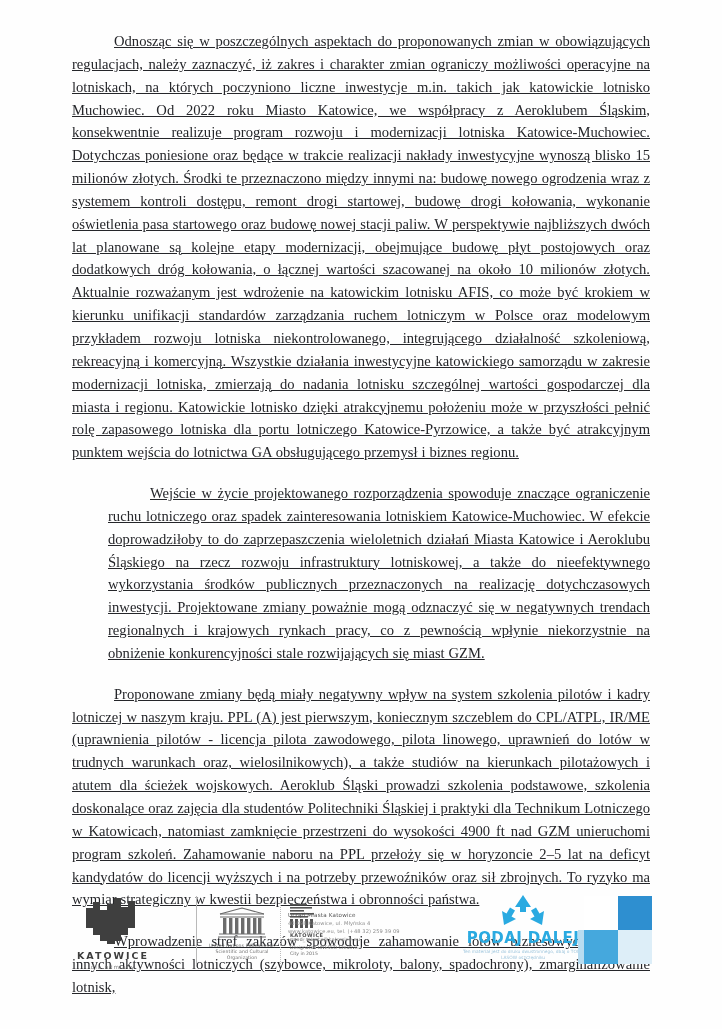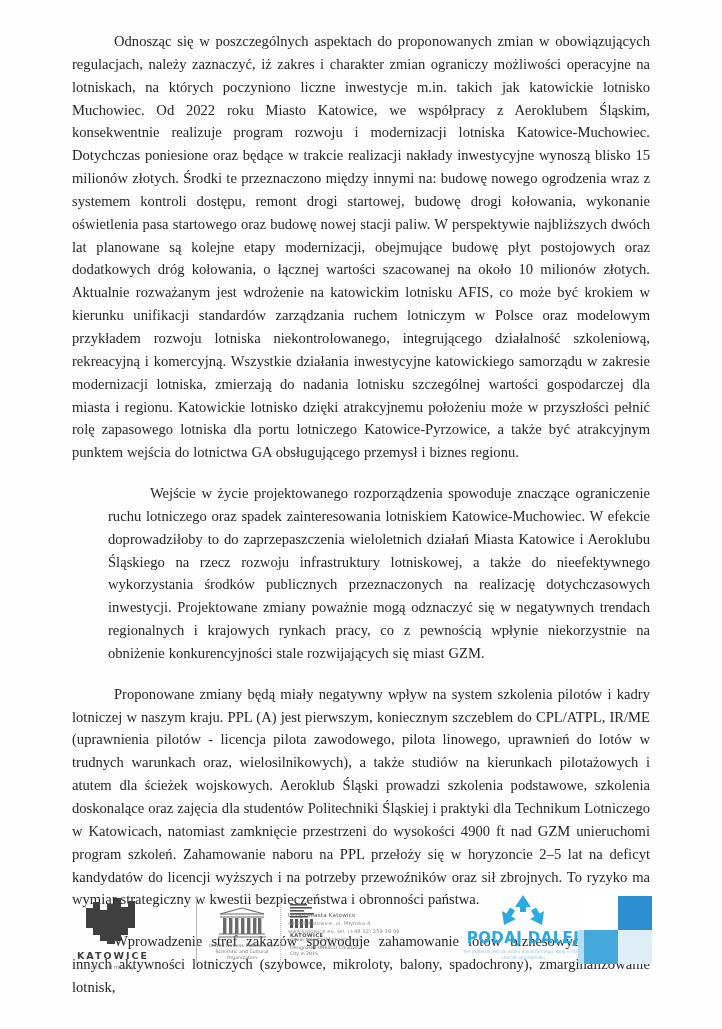--- a/index.html
+++ b/index.html
@@ -33,20 +33,21 @@
 
   .para {
     margin: 0 0 17px 0;
     font-size: 14.6px;
     line-height: 22.85px;
     text-align: justify;
     text-indent: 42px;
     color: #25262a;
     -webkit-font-smoothing: antialiased;
     word-spacing: 0.3px;
+    text-decoration: underline;
   }
 
   .para.p2 { margin-top: 18px; margin-left: 36px; }
   .para.p3 { margin-top: 18px; }
   .para.p4 { margin-top: 19px; }
 
   
   .footer {
     position: absolute;
     left: 0;

